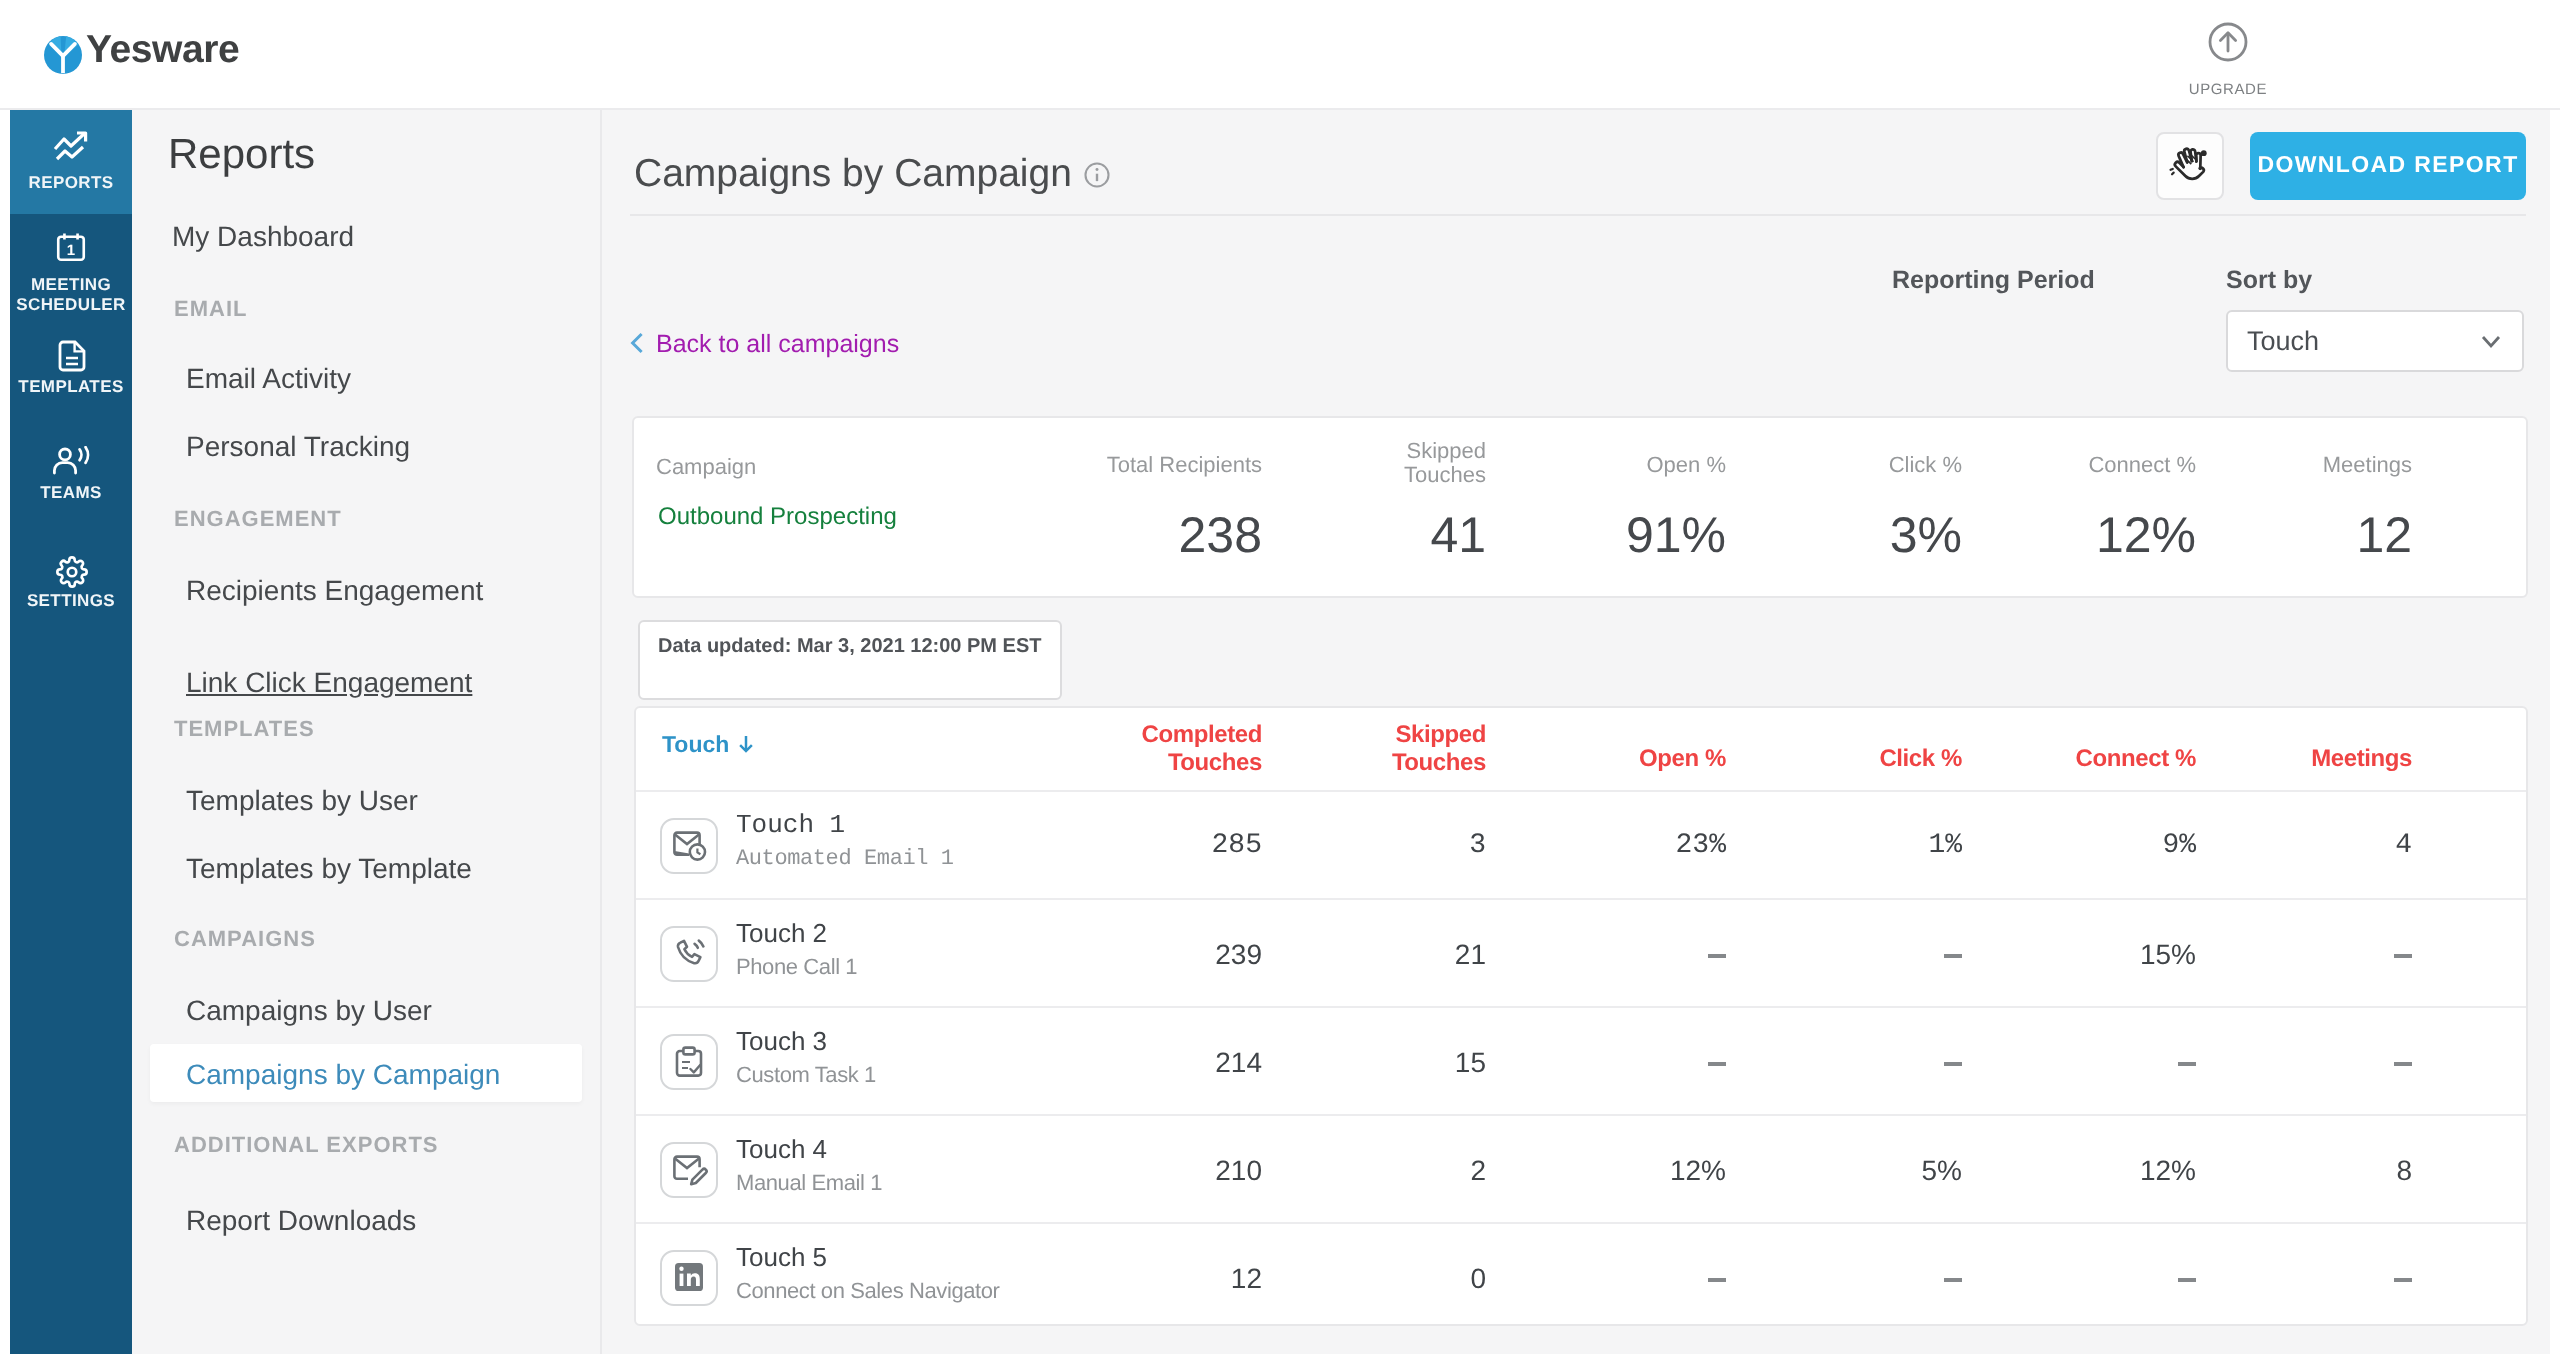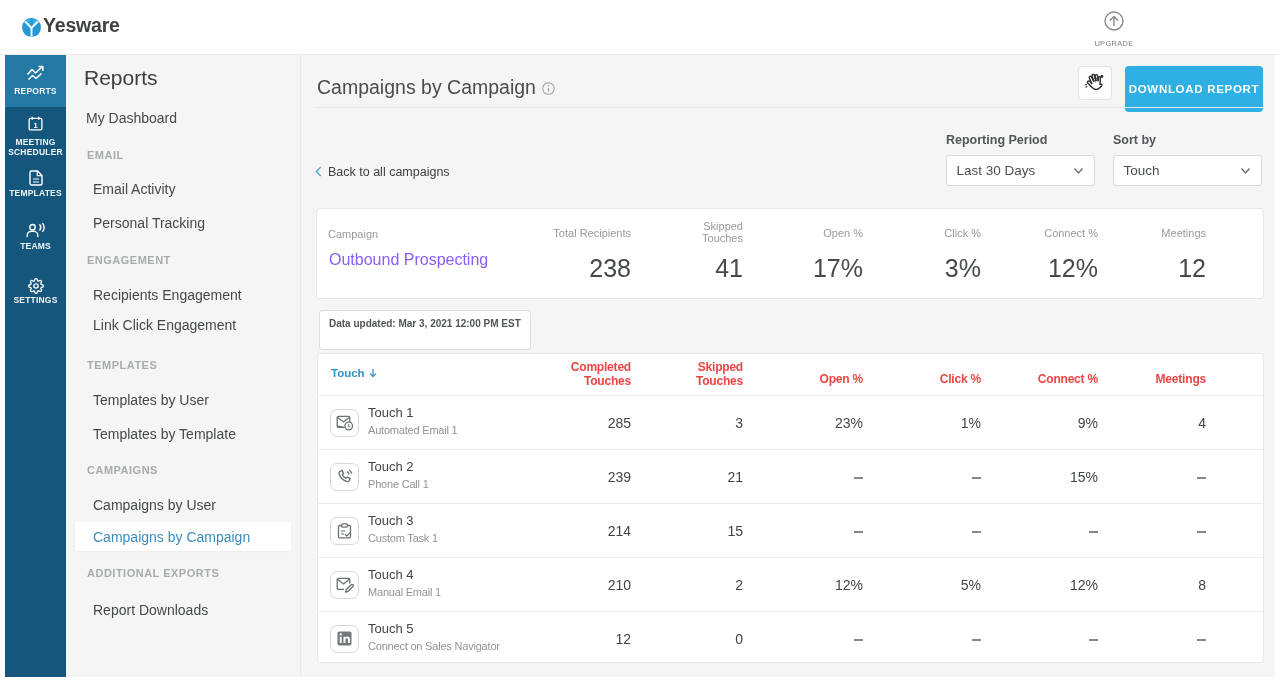--- a/index.html
+++ b/index.html
@@ -23,30 +23,30 @@
 .nav-item { position:absolute; left:27px; font-size:14px; color:#45484b; white-space:nowrap; }
 .nav-item.lvl0 { left:20px; }
 .nav-head { position:absolute; left:21px; font-size:11px; font-weight:700; color:#a8abae; letter-spacing:0.5px; white-space:nowrap; }
 .nav-active-box { position:absolute; left:9px; width:216px; height:29px; background:#fff; border-radius:2px; box-shadow:0 1px 2px rgba(0,0,0,0.04); }
 .nav-item.active { color:#3d8bba; }
 
 .main { position:absolute; left:301px; top:55px; width:974px; height:622px; background:#f5f5f6; }
 .m { position:absolute; }
 .pg-title { font-size:19.5px; color:#4a4c4e; }
 .btn-hand { position:absolute; left:777px; top:11px; width:34px; height:34px; background:#fdfdfd; border:1px solid #e2e2e4; border-radius:4px; display:flex; align-items:center; justify-content:center; }
-.btn-dl { position:absolute; left:824px; top:11px; width:138px; height:46px; background:#2eb0e5; border-radius:4px; color:#fff; font-size:11.5px; font-weight:700; letter-spacing:0.7px; display:flex; align-items:center; justify-content:center; }
+.btn-dl { position:absolute; left:824px; top:11px; width:138px; height:34px; background:#2eb0e5; border-radius:4px; color:#fff; font-size:11.5px; font-weight:700; letter-spacing:0.7px; display:flex; align-items:center; justify-content:center; }
 .hr1 { position:absolute; left:14px; top:52px; width:948px; height:1px; background:#e7e7e9; }
 .flabel { font-size:12.5px; font-weight:700; color:#53565a; }
 .fselect { position:absolute; width:149px; height:31px; background:#fff; border:1px solid #d9d9db; border-radius:3px; font-size:13.5px; color:#4a4e52; line-height:29px; padding-left:10px; }
 .fselect svg { position:absolute; right:10px; top:11px; }
-.backlink { font-size:12.5px; color:#404040; }
+.backlink { font-size:12.5px; color:#a21caf; }
 
 .card { position:absolute; background:#fff; border:1px solid #e7e7e9; border-radius:3px; }
 .th { position:absolute; font-size:11px; color:#97999b; text-align:right; line-height:12px; }
-.camp-name { position:absolute; font-size:16px; color:#8b5cf6; }
+.camp-name { position:absolute; font-size:12px; color:#15803d; }
 .bignum { position:absolute; font-size:25px; color:#45484c; text-align:right; }
 .upd-box { position:absolute; left:18px; top:255px; height:40px; background:#fff; border:1px solid #dcdcde; border-radius:3px; font-size:10px; font-weight:700; color:#515458; line-height:26px; padding:0 9px; }
 
 .dth { position:absolute; font-size:12px; font-weight:700; color:#ef4444; text-align:right; line-height:14.5px; letter-spacing:-0.2px; }
 .touch-sort { position:absolute; left:13px; top:12.5px; font-size:11.5px; font-weight:700; color:#2e93c8; }
 .drow { position:absolute; left:0; width:945px; height:54px; border-top:1px solid #ececee; }
 .icbox { position:absolute; left:12px; top:13px; width:29px; height:28px; border:1px solid #d5d7d9; border-radius:7px; display:flex; align-items:center; justify-content:center; }
 .rt1 { position:absolute; left:50px; top:9px; font-size:13px; color:#404448; }
 .rt2 { position:absolute; left:50px; top:28.5px; font-size:11px; letter-spacing:-0.2px; color:#909396; }
 .dnum { position:absolute; top:19px; font-size:14px; color:#404448; text-align:right; }
@@ -120,21 +120,21 @@
     </div>
   </div>
   <div class="nav">
     <div class="nav-title" style="top:11px;">Reports</div>
     <div class="nav-item lvl0" style="top:55px;">My Dashboard</div>
     <div class="nav-head" style="top:93.5px;">EMAIL</div>
     <div class="nav-item" style="top:126px;">Email Activity</div>
     <div class="nav-item" style="top:159.5px;">Personal Tracking</div>
     <div class="nav-head" style="top:198.5px;">ENGAGEMENT</div>
     <div class="nav-item" style="top:231.5px;">Recipients Engagement</div>
-    <div class="nav-item" style="top:262px;">Link Click Engagement</div>
+    <div class="nav-item" style="top:278px;text-decoration:underline;">Link Click Engagement</div>
     <div class="nav-head" style="top:303.5px;">TEMPLATES</div>
     <div class="nav-item" style="top:336.5px;">Templates by User</div>
     <div class="nav-item" style="top:370.5px;">Templates by Template</div>
     <div class="nav-head" style="top:408.5px;">CAMPAIGNS</div>
     <div class="nav-item" style="top:441.6px;">Campaigns by User</div>
     <div class="nav-active-box" style="top:467px;"></div>
     <div class="nav-item active" style="top:474px;">Campaigns by Campaign</div>
     <div class="nav-head" style="top:512px;">ADDITIONAL EXPORTS</div>
     <div class="nav-item" style="top:546.5px;">Report Downloads</div>
   </div>
@@ -153,60 +153,57 @@
         <path d="M15.5 9.6 L15.4 6.2 a1.2 1.2 0 0 1 2.4 0 L17.6 13.5" stroke-linecap="round"></path>
         <circle cx="19.5" cy="5" r="1.6" fill="#2b2b2b" stroke="none"></circle>
         <path d="M2.6 13.6 l-1.2 0.5 M3.1 15.6 l-0.9 0.9" stroke-width="1.2" stroke-linecap="round"></path>
         <path d="M9.2 7.5 l3.5 3.5 M10.6 6.4 l3.3 3.3 M12.2 5.6 l2.6 2.6" stroke-width="0.9"></path>
       </svg>
     </div>
     <div class="btn-dl">DOWNLOAD REPORT</div>
     <div class="hr1"></div>
     <div class="m flabel" style="left:645px; top:78px;">Reporting Period</div>
     <div class="m flabel" style="left:812px; top:78px;">Sort by</div>
-    <div class="fselect" style="left:644.5px; top:100px;">Last 30 Days<svg width="11" height="8" viewBox="0 0 11 8">
-          <path d="M1.5 1.5 L5.5 6 L9.5 1.5" stroke="#6a6e72" stroke-width="1.4" fill="none"></path>
-        </svg></div>
     <div class="fselect" style="left:811.5px; top:100px;">Touch<svg width="11" height="8" viewBox="0 0 11 8">
           <path d="M1.5 1.5 L5.5 6 L9.5 1.5" stroke="#6a6e72" stroke-width="1.4" fill="none"></path>
         </svg></div>
     <div class="m backlink" style="left:14px; top:110px;"><svg width="7" height="11" viewBox="0 0 7 11" style="margin-right:6px; vertical-align:-1px;">
           <path d="M5.8 1 L1.3 5.5 L5.8 10" stroke="#58a8d9" stroke-width="1.5" fill="none"></path>
         </svg>Back to all campaigns</div>
 
     <div class="card" style="left:15px; top:152.5px; width:948px; height:91px;">
       <div class="th" style="left:11px; top:19px; text-align:left;">Campaign</div>
       <div class="th c1" style="top:18.5px;">Total Recipients</div>
       <div class="th c2" style="top:11px;">Skipped<br>Touches</div>
       <div class="th c3" style="top:18.5px;">Open %</div>
       <div class="th c4" style="top:18.5px;">Click %</div>
       <div class="th c5" style="top:18.5px;">Connect %</div>
       <div class="th c6" style="top:18.5px;">Meetings</div>
       <div class="camp-name" style="left:12px; top:42px;">Outbound Prospecting</div>
       <div class="bignum c1" style="top:45px;">238</div>
       <div class="bignum c2" style="top:45px;">41</div>
-      <div class="bignum c3" style="top:45px;">17%</div>
+      <div class="bignum c3" style="top:45px;">91%</div>
       <div class="bignum c4" style="top:45px;">3%</div>
       <div class="bignum c5" style="top:45px;">12%</div>
       <div class="bignum c6" style="top:45px;">12</div>
     </div>
 
     <div class="upd-box">Data updated: Mar 3, 2021 12:00 PM EST</div>
 
     <div class="card" style="left:16px; top:298px; width:947px; height:310px;">
       <div class="touch-sort">Touch <svg width="8" height="10" viewBox="0 0 9 10" style="vertical-align:-1px; margin-left:1px;">
             <path d="M4.5 0.5 V8.5 M1.2 5.7 L4.5 9 L7.8 5.7" stroke="#2e93c8" stroke-width="1.4" fill="none"></path>
           </svg></div>
       <div class="dth c1" style="top:5.5px;">Completed<br>Touches</div>
       <div class="dth c2" style="top:5.5px;">Skipped<br>Touches</div>
       <div class="dth c3" style="top:18px;">Open %</div>
       <div class="dth c4" style="top:18px;">Click %</div>
       <div class="dth c5" style="top:18px;">Connect %</div>
       <div class="dth c6" style="top:18px;">Meetings</div>
-      <div class="drow" style="top:40.5px;">
+      <div class="drow" style="top:40.5px;font-family:Liberation Mono, monospace;">
         <div class="icbox">
             <svg width="18" height="16" viewBox="0 0 18 16" fill="none" stroke="#6b7075" stroke-width="1.3">
           <path d="M1.2 2.6 a1.3 1.3 0 0 1 1.3 -1.3 h10 a1.3 1.3 0 0 1 1.3 1.3 v4.5 M8.5 12.4 h-6 a1.3 1.3 0 0 1 -1.3 -1.3 z M1.2 2.6 v8.5"></path>
           <path d="M1.5 2.2 L7.5 7 L13.5 2.2"></path>
           <circle cx="12.7" cy="11" r="3.8"></circle>
           <path d="M12.7 9.2 v2 l1.5 0.9" stroke-width="1.1"></path>
         </svg>
           </div>
         <div class="rt1">Touch 1</div>
           <div class="rt2">Automated Email 1</div>

